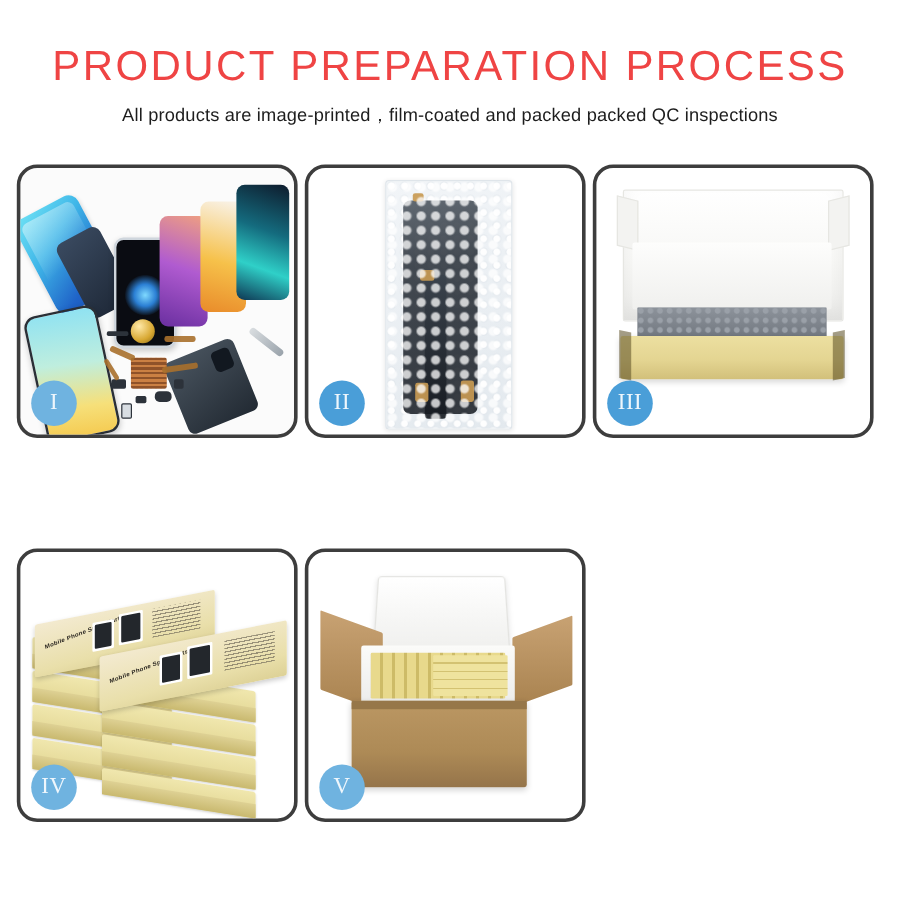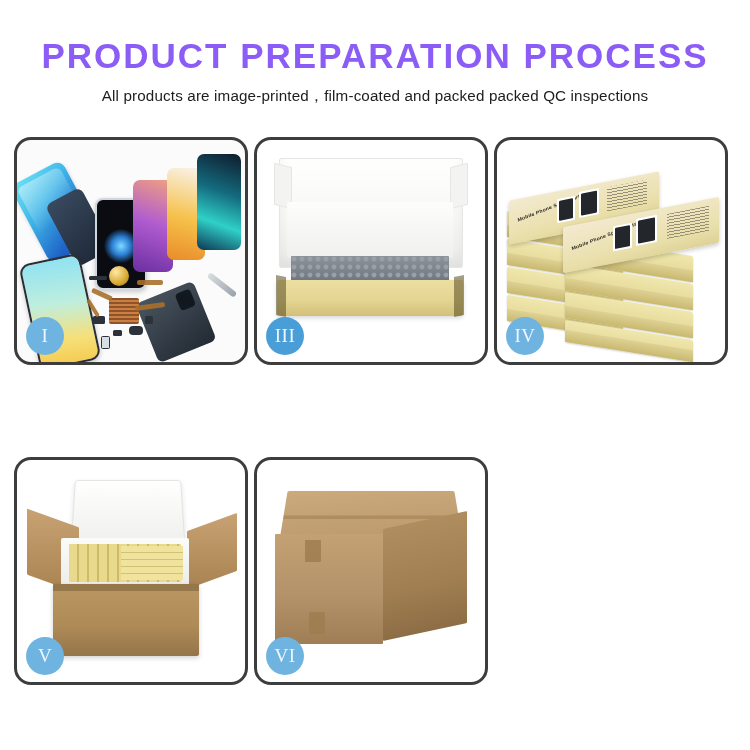--- a/index.html
+++ b/index.html
@@ -9,23 +9,23 @@
     font-family:"Liberation Sans", sans-serif;
     overflow:hidden;
     position:relative;
   }
   .page{width:750px;height:750px;position:relative;}
 
   
   .header{text-align:center;padding-top:38px;}
   .title{
     font-size:35px;
-    font-weight:700;
+    font-weight:400;
     letter-spacing:2.0px;
-    color:#8b5cf6;
+    color:#ef4444;
     line-height:1.05;
     white-space:nowrap;
   }
   .subtitle{
     font-size:15.2px;
     font-weight:400;
     color:#1d1d1d;
     margin-top:11px;
     letter-spacing:0.15px;
     white-space:nowrap;
@@ -369,20 +369,34 @@
         <div class="chip" style="left:128px;top:176px;width:8px;height:8px;"></div>
         <div class="chip" style="left:84px;top:196px;width:7px;height:11px;background:#d8dde2;border:1px solid #2c323a;"></div>
         <div class="flex" style="left:74px;top:152px;width:22px;height:5px;transform:rotate(24deg);"></div>
         <div class="flex" style="left:120px;top:140px;width:26px;height:5px;"></div>
         <div class="flex" style="left:118px;top:164px;width:30px;height:5px;transform:rotate(-8deg);"></div>
         <div class="flex" style="left:66px;top:166px;width:20px;height:4px;transform:rotate(58deg);"></div>
       </div>
       <div class="badge pale">I</div>
     </div>
 
+    <div class="panel p2">
+      <div class="stage">
+        <div class="bubblebag">
+          <div class="screen-in"></div>
+          <div class="flexstrip"></div>
+          <div class="tape" style="left:22px;top:10px;width:9px;height:7px;"></div>
+          <div class="tape" style="left:28px;top:74px;width:12px;height:9px;"></div>
+          <div class="tape" style="left:24px;top:168px;width:11px;height:16px;"></div>
+          <div class="tape" style="left:62px;top:166px;width:11px;height:18px;"></div>
+          <div class="bubble-overlay"></div>
+        </div>
+      </div>
+      <div class="badge">II</div>
+    </div>
 
     <div class="panel p3">
       <div class="stage">
         <div class="box3-lid"></div>
         <div class="box3-foamwhite"></div>
         <div class="box3-fill"></div>
         <div class="box3-front"></div>
       </div>
       <div class="badge">III</div>
     </div>
@@ -449,27 +463,15 @@
         <div class="flapL"></div>
         <div class="flapR"></div>
         <div class="innerfoam"></div>
         <div class="ybars"></div>
         <div class="ybars2"></div>
         <div class="cartonfront"></div>
       </div>
       <div class="badge pale">V</div>
     </div>
 
-    <div class="panel p6">
-      <div class="stage">
-        <div class="c-top">
-            <span class="seam"></span>
-          </div>
-        <div class="c-side"></div>
-        <div class="c-front"></div>
-        <div class="c-tape" style="left:48px;top:80px;"></div>
-        <div class="c-tape" style="left:52px;top:152px;"></div>
-      </div>
-      <div class="badge pale">VI</div>
-    </div>
 
   </div>
 </div>
 
 </body></html>

